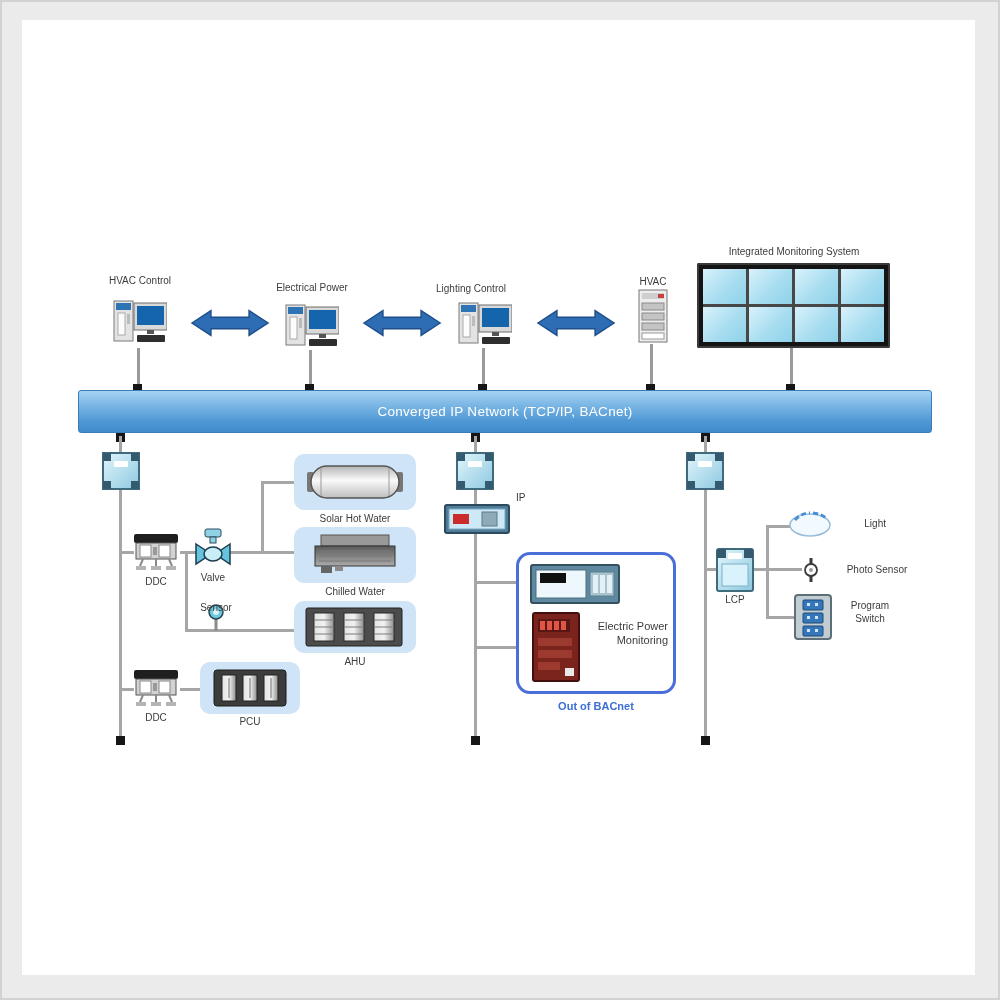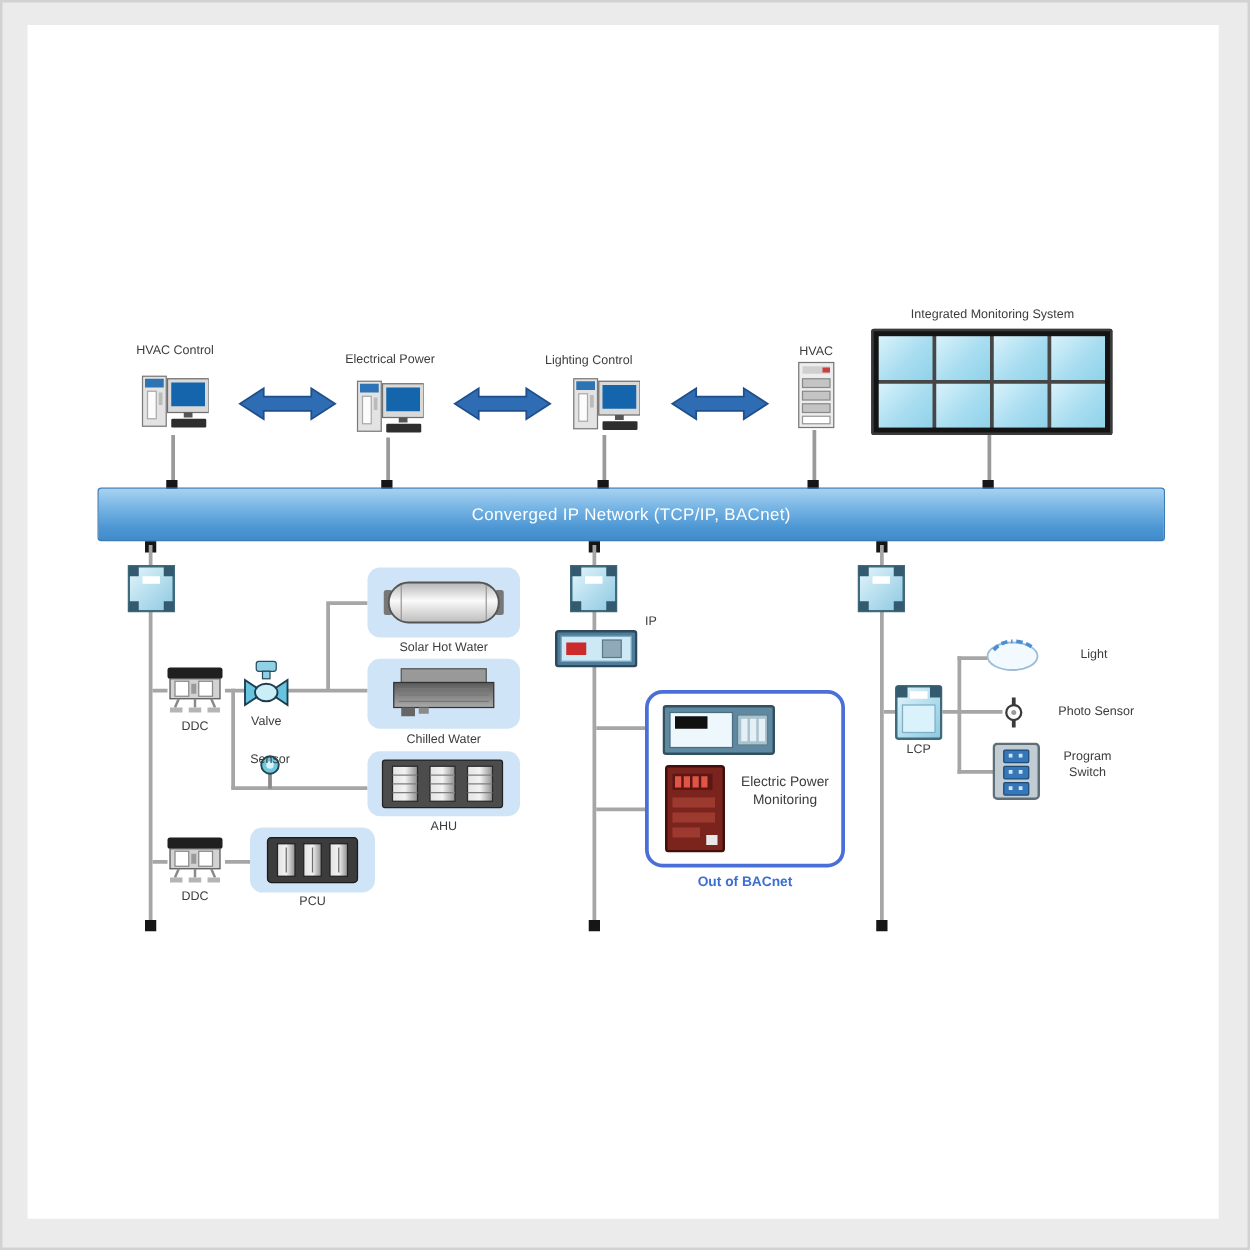--- a/index.html
+++ b/index.html
@@ -302,21 +302,21 @@
   <rect x="6" y="7" width="32" height="13" fill="#5a1713"></rect>
   <rect x="8" y="9" width="5" height="9" fill="#e05545"></rect>
     <rect x="15" y="9" width="5" height="9" fill="#e05545"></rect>
   <rect x="22" y="9" width="5" height="9" fill="#e05545"></rect>
     <rect x="29" y="9" width="5" height="9" fill="#e05545"></rect>
   <rect x="6" y="26" width="34" height="8" fill="#9c3a30"></rect>
   <rect x="6" y="38" width="34" height="8" fill="#9c3a30"></rect>
   <rect x="6" y="50" width="22" height="8" fill="#9c3a30"></rect>
   <rect x="33" y="56" width="9" height="8" fill="#e8e8e8"></rect>
 </svg>
-<div class="lbl" style="left:588px;top:620px;width:80px;text-align:center;font-size:11px">Electric Power Monitoring</div>
+<div class="lbl" style="left:588px;top:620px;width:80px;text-align:right;font-size:11px">Electric Power Monitoring</div>
 
 <div class="oos">Out of BACnet</div>
 
 <div class="lh" style="left:707px;top:568px;width:9px"></div>
 <div class="lh" style="left:754px;top:568px;width:48px"></div>
 <div class="lv" style="left:766px;top:525px;height:94px"></div>
 <div class="lh" style="left:766px;top:525px;width:24px"></div>
 <div class="lh" style="left:766px;top:616px;width:30px"></div>
 
 <svg class="abs" style="left:716px;top:548px" width="38" height="44" viewBox="0 0 38 44">

